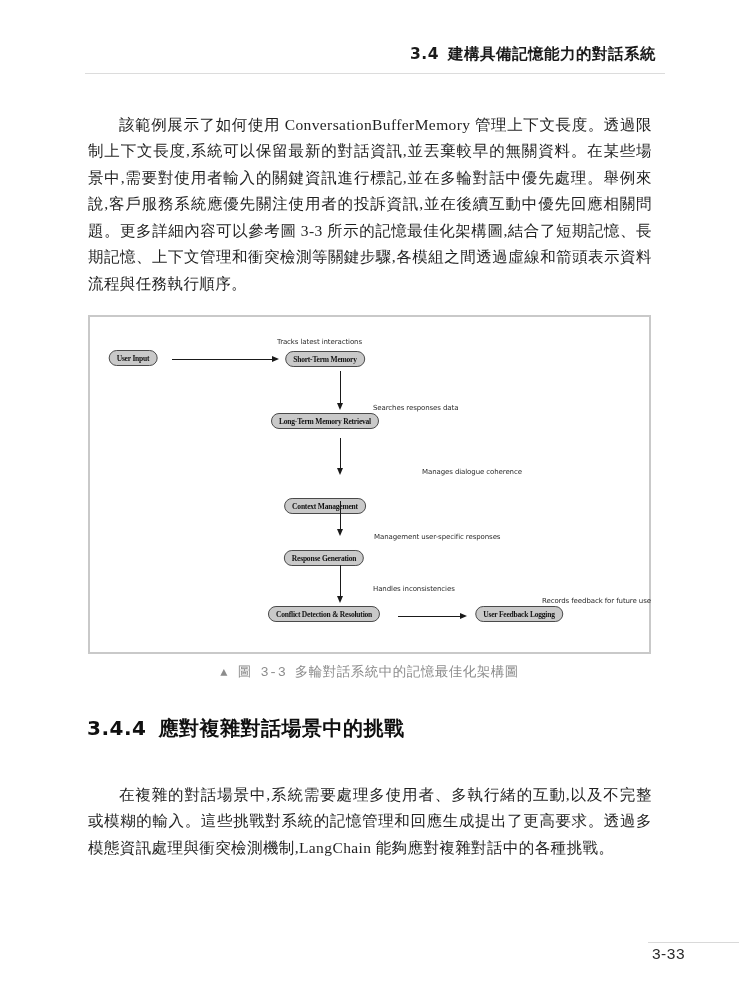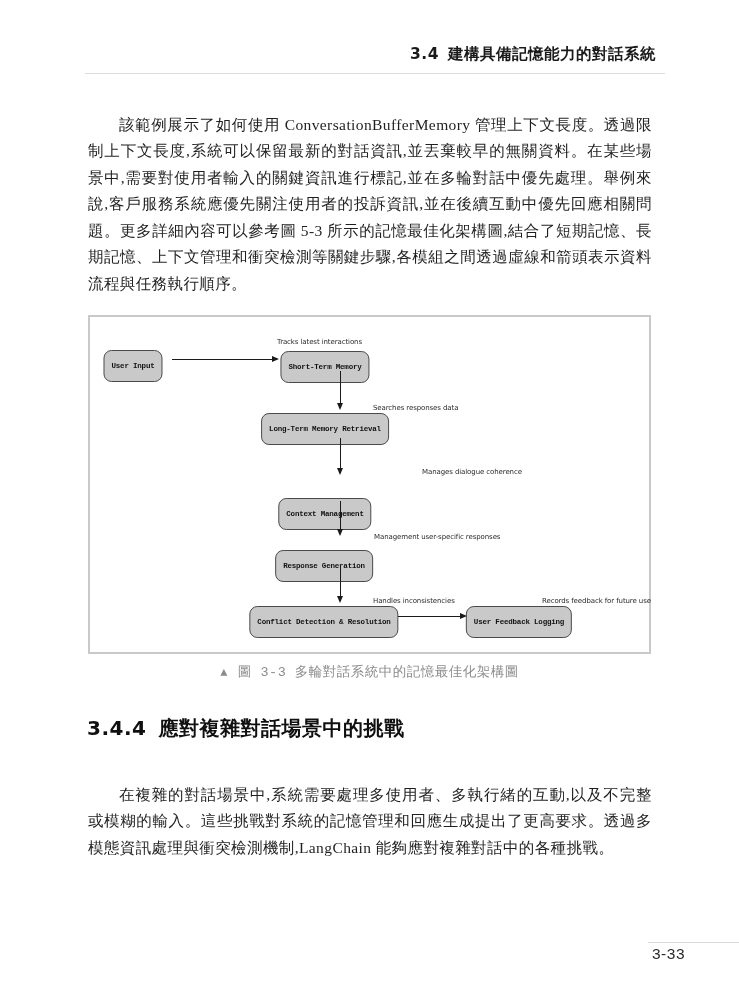--- a/index.html
+++ b/index.html
@@ -26,23 +26,23 @@
   
   .figure-box{
     position:absolute;left:88px;top:315px;width:563px;height:339px;
     border:2px solid #c9c9c9;box-sizing:border-box;background:#ffffff;
   }
   .node{
     position:absolute;transform:translateX(-50%);
     display:inline-flex;align-items:center;justify-content:center;
     padding:3px 7px;white-space:nowrap;
     background:#c9c9c9;border:1.5px solid #4a4a4a;border-radius:8px;
-    font-family:Liberation Mono, monospace;
+    font-family:Liberation Serif, serif;
     font-size:7.5px;font-weight:600;letter-spacing:-0.2px;color:#111111;
-    box-sizing:border-box;height:32px;
+    box-sizing:border-box;height:16px;
   }
   .note{
     position:absolute;white-space:nowrap;
     font-family:"DejaVu Sans","Liberation Sans",sans-serif;
     font-size:7px;color:#2b2b2b;letter-spacing:-0.1px;
   }
   .hline{position:absolute;height:1px;background:#1a1a1a;}
   .vline{position:absolute;width:1px;background:#1a1a1a;}
   .arrow-right{position:absolute;width:0;height:0;border-top:3.5px solid transparent;border-bottom:3.5px solid transparent;border-left:7px solid #1a1a1a;}
   .arrow-down{position:absolute;width:0;height:0;border-left:3.5px solid transparent;border-right:3.5px solid transparent;border-top:7px solid #1a1a1a;}
@@ -71,37 +71,37 @@
 </head>
 <body>
 
 <div class="page">
 
   <div class="running-header">
     <span class="sec-num">3.4</span><span>建構具備記憶能力的對話系統</span>
   </div>
   <div class="header-rule"></div>
 
-  <p class="para para1">該範例展示了如何使用 ConversationBufferMemory 管理上下文長度。透過限制上下文長度,系統可以保留最新的對話資訊,並丟棄較早的無關資料。在某些場景中,需要對使用者輸入的關鍵資訊進行標記,並在多輪對話中優先處理。舉例來說,客戶服務系統應優先關注使用者的投訴資訊,並在後續互動中優先回應相關問題。更多詳細內容可以參考圖 5-3 所示的記憶最佳化架構圖,結合了短期記憶、長期記憶、上下文管理和衝突檢測等關鍵步驟,各模組之間透過虛線和箭頭表示資料流程與任務執行順序。</p>
+  <p class="para para1">該範例展示了如何使用 ConversationBufferMemory 管理上下文長度。透過限制上下文長度,系統可以保留最新的對話資訊,並丟棄較早的無關資料。在某些場景中,需要對使用者輸入的關鍵資訊進行標記,並在多輪對話中優先處理。舉例來說,客戶服務系統應優先關注使用者的投訴資訊,並在後續互動中優先回應相關問題。更多詳細內容可以參考圖 3-3 所示的記憶最佳化架構圖,結合了短期記憶、長期記憶、上下文管理和衝突檢測等關鍵步驟,各模組之間透過虛線和箭頭表示資料流程與任務執行順序。</p>
 
   <div class="figure-box">
 
     <div class="node" style="left:43px;top:33px;">User Input</div>
     <div class="node" style="left:235px;top:34px;">Short-Term Memory</div>
     <div class="node" style="left:235px;top:96px;">Long-Term Memory Retrieval</div>
     <div class="node" style="left:235px;top:161px;margin-top:20px;">Context Management</div>
     <div class="node" style="left:234px;top:233px;">Response Generation</div>
     <div class="node" style="left:234px;top:289px;">Conflict Detection &amp; Resolution</div>
     <div class="node" style="left:429px;top:289px;">User Feedback Logging</div>
 
     <div class="note" style="left:187px;top:21px;">Tracks latest interactions</div>
     <div class="note" style="left:283px;top:87px;">Searches responses data</div>
     <div class="note" style="left:284px;top:151px;margin-left:48px;">Manages dialogue coherence</div>
     <div class="note" style="left:284px;top:216px;">Management user-specific responses</div>
-    <div class="note" style="left:283px;top:280px;">Handles inconsistencies</div>
+    <div class="note" style="left:283px;top:268px;">Handles inconsistencies</div>
     <div class="note" style="left:452px;top:280px;">Records feedback for future use</div>
 
     <div class="hline" style="left:82px;top:42px;width:100px;"></div>
     <div class="arrow-right" style="left:182px;top:38.5px;"></div>
 
     <div class="vline" style="left:250px;top:54px;height:32px;"></div>
     <div class="arrow-down" style="left:246.5px;top:86px;"></div>
 
     <div class="vline" style="left:250px;top:121px;height:30px;"></div>
     <div class="arrow-down" style="left:246.5px;top:151px;"></div>

